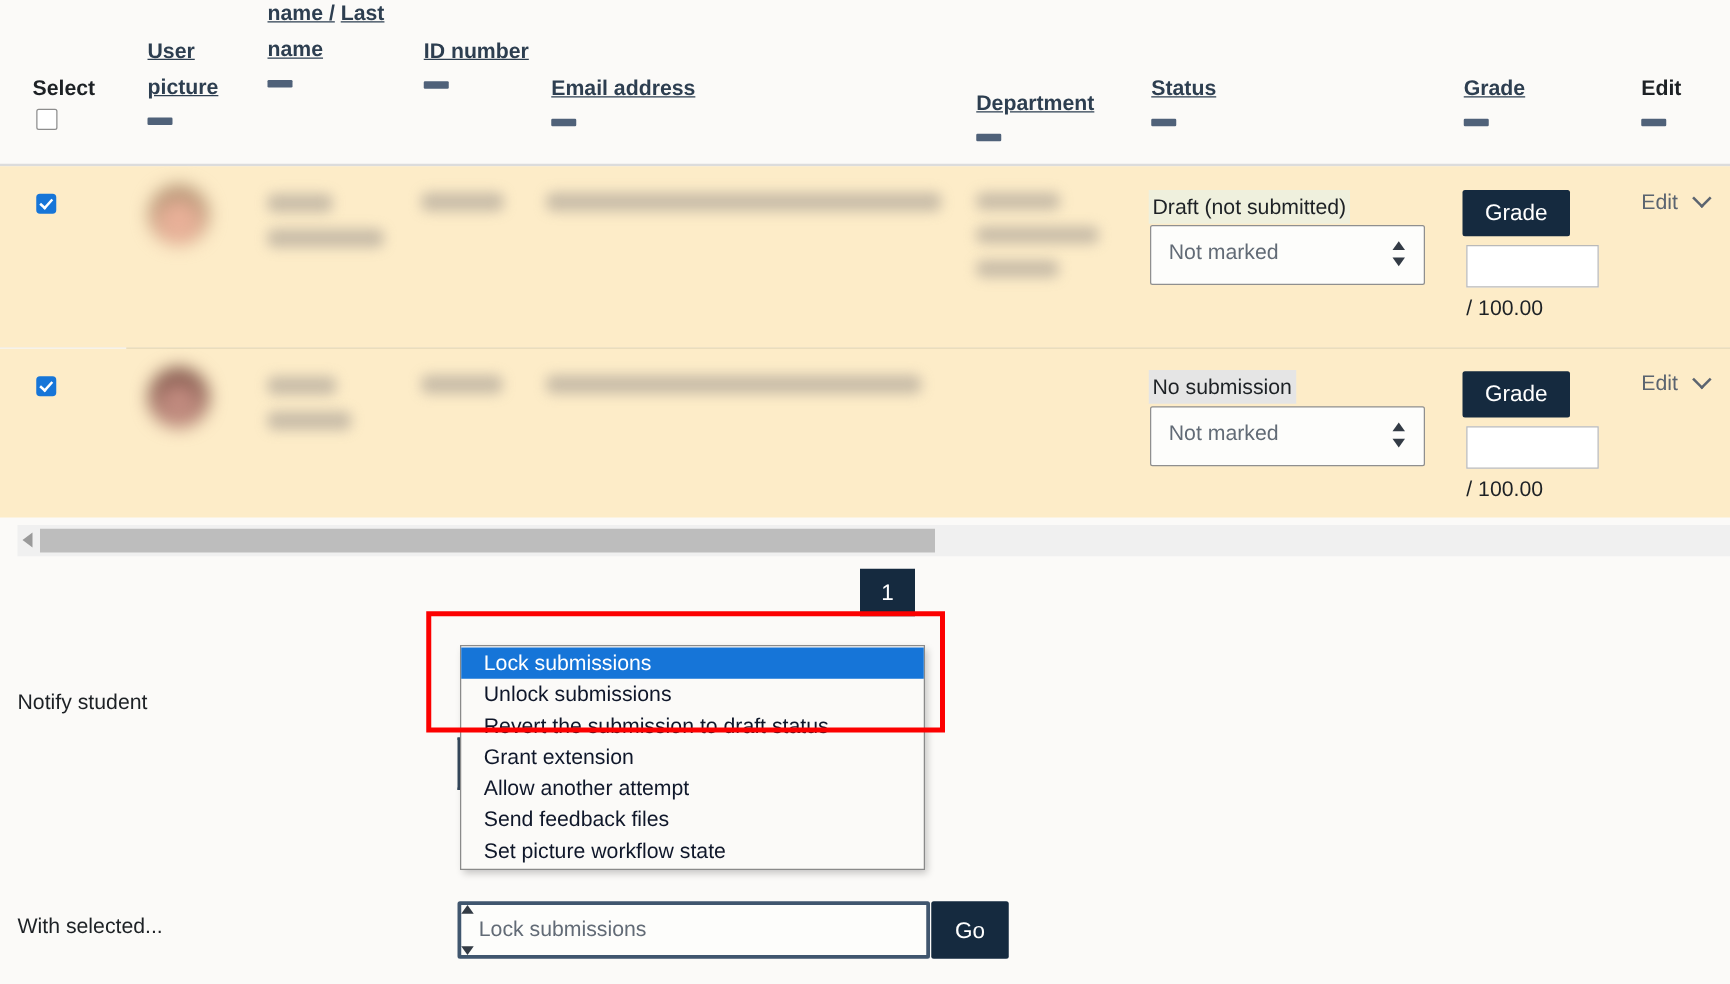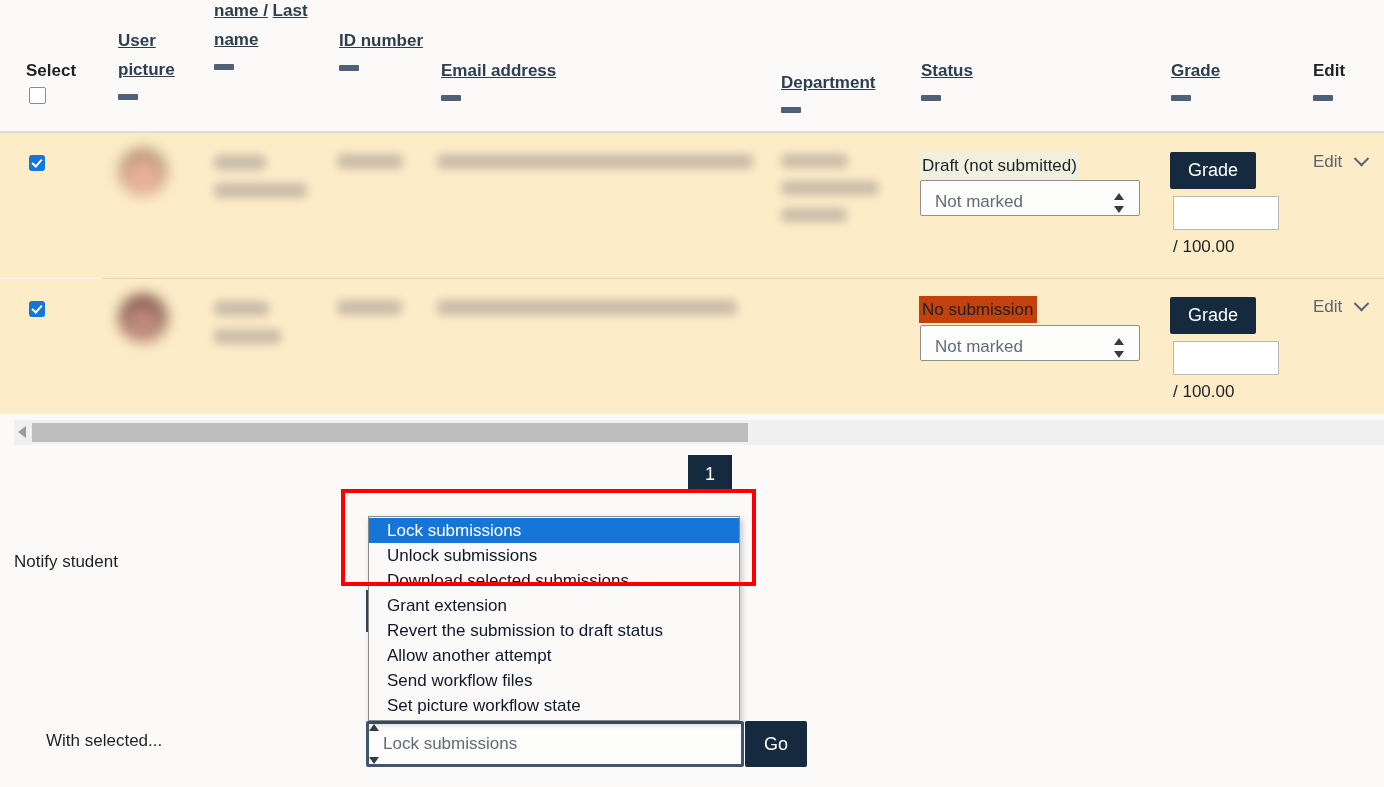--- a/index.html
+++ b/index.html
@@ -122,25 +122,25 @@
   
   .status-badge {
     position: absolute;
     font-size: 17px;
     line-height: 25px;
     padding: 1px 3px;
     color: #1d2125;
     white-space: nowrap;
   }
   .status-badge.draft { background: #eff0dd; }
-  .status-badge.nosub { background: #c2410c; }
+  .status-badge.nosub { background: #e5e5e5; }
 
   .mk-select {
     position: absolute;
-    width: 220px; height: 36px;
+    width: 220px; height: 48px;
     background: #fdfdfb;
     border: 1px solid #8f8f8f;
     border-radius: 2px;
     color: #626b76;
     font-size: 17px;
     line-height: 42px;
     padding-left: 14px;
     box-sizing: border-box;
   }
   .mk-select .arrows {
@@ -228,21 +228,21 @@
   }
 
   
   .form-label {
     position: absolute;
     font-size: 17px;
     color: #1d2125;
     text-align: right;
   }
   #notify-label { left: 14px; top: 552px; }
-  #withsel-label { left: 14px; top: 731px; margin-left: 32px; }
+  #withsel-label { left: 14px; top: 731px; }
 
   
   #notify-widget {
     position: absolute;
     left: 366px; top: 590px;
     width: 12px; height: 42px;
     background: #fdfdfb;
     border: 2px solid #35485c;
     border-right: none;
     box-sizing: border-box;
@@ -430,21 +430,20 @@
 <div id="withsel-select">
   <span>Lock submissions</span>
   <span class="arrows"></span>
 </div>
 
 <button id="go-button">Go</button>
 
 <div id="dropdown-list">
     <div class="dd-item selected">Lock submissions</div>
     <div class="dd-item">Unlock submissions</div>
-    <div class="dd-item">Download selected submissions</div>
+    <div class="dd-item">Revert the submission to draft status</div>
     <div class="dd-item">Grant extension</div>
-    <div class="dd-item">Revert the submission to draft status</div>
     <div class="dd-item">Allow another attempt</div>
-    <div class="dd-item">Send workflow files</div>
+    <div class="dd-item">Send feedback files</div>
     <div class="dd-item">Set picture workflow state</div>
   </div>
 
 <div id="annotation-box"></div>
 
 </body></html>

